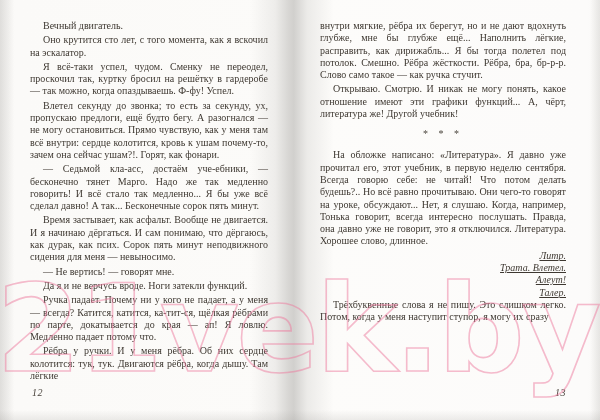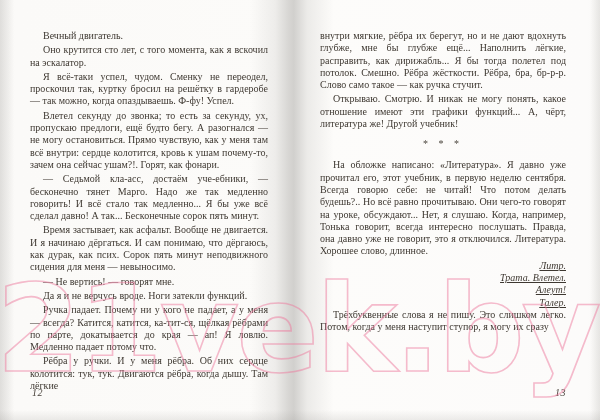--- a/index.html
+++ b/index.html
@@ -22,21 +22,21 @@
     position: absolute;
     top: 0;
     width: 300px;
     height: 420px;
   }
   .page-left  { left: 0;   background: linear-gradient(to right, #f6f5f3 0%, #fbfaf8 5%, #fcfbf9 100%); }
   .page-right { left: 300px; background: linear-gradient(to left, #f7f6f4 0%, #fcfbfa 4%, #fdfcfa 100%); }
 
   .text-block {
     position: absolute;
-    top: 30px;
+    top: 20px;
     color: #3e3831;
     font-size: 10px;
     line-height: 12.3px;
     text-align: justify;
     hyphens: auto;
     -webkit-hyphens: auto;
   }
   .page-left  .text-block { left: 30px;  width: 238px; }
   .page-right .text-block { left: 20px;  width: 246px; }
 

